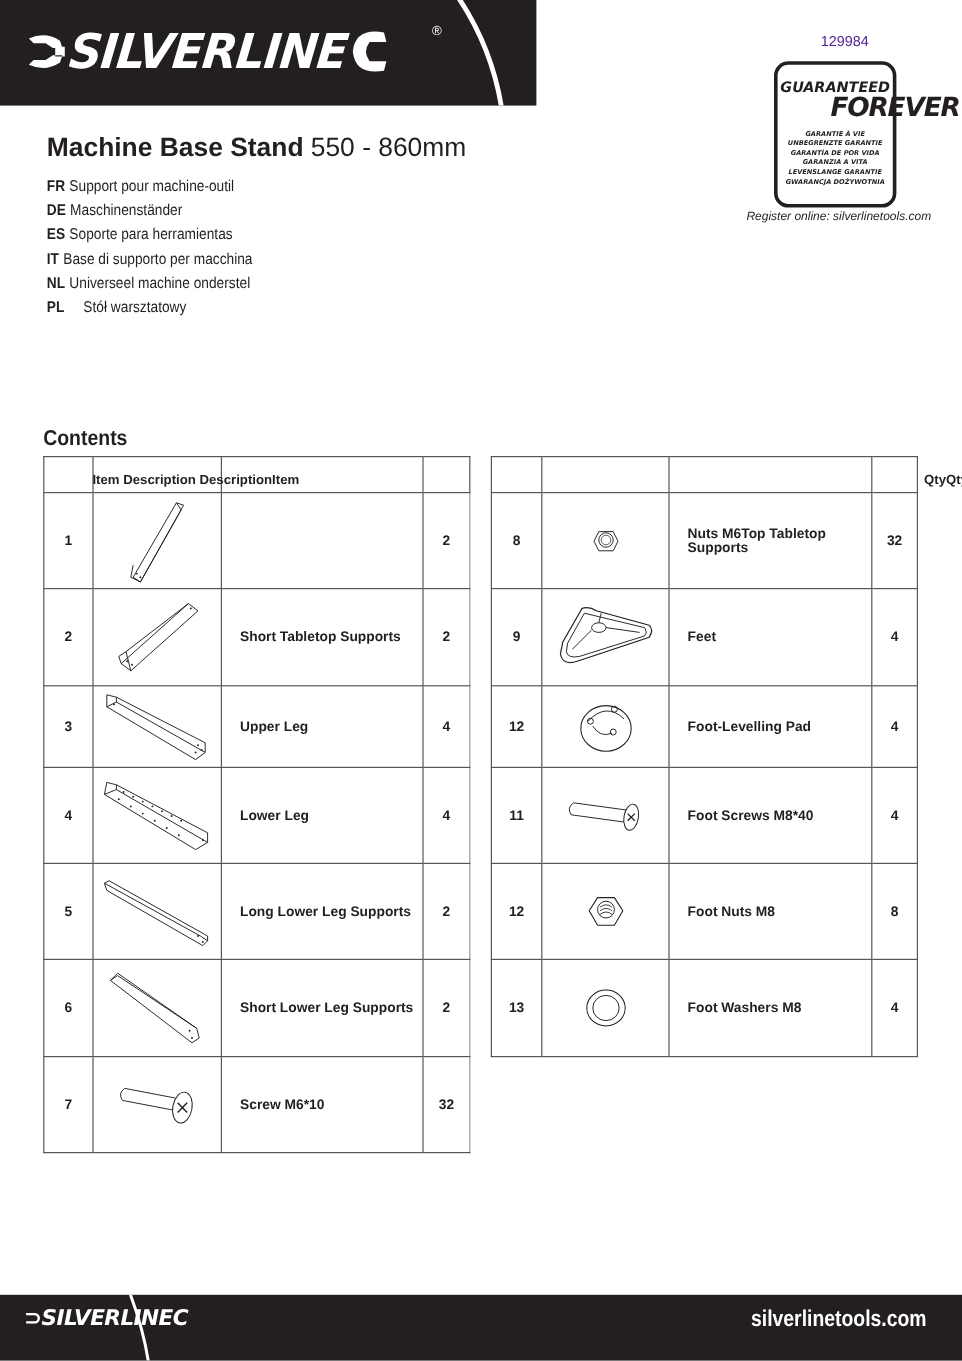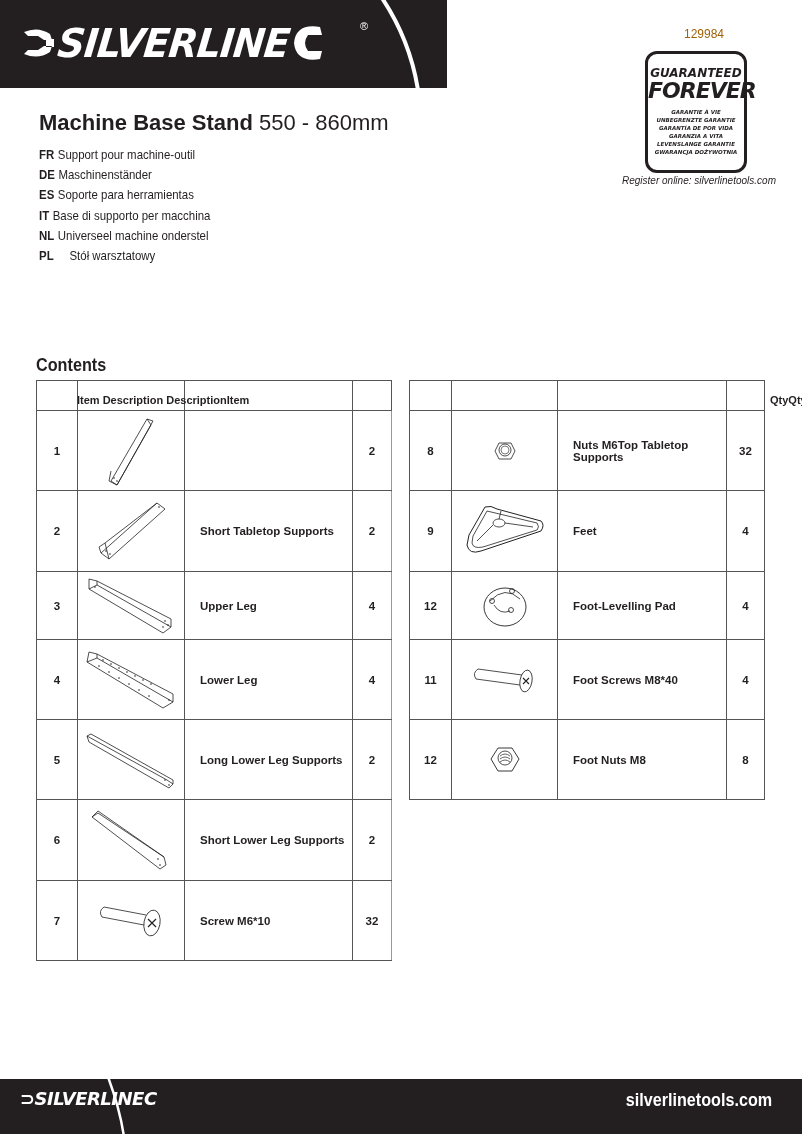--- a/index.html
+++ b/index.html
@@ -6,24 +6,24 @@
   html, body { width: 802px; height: 1134px; background: #ffffff; overflow: hidden; }
   body { position: relative; font-family: "Liberation Sans", sans-serif; color: #231f20; }
 
   
   .hdr { position: absolute; left: 0; top: 0; width: 447px; height: 88px; background: #231f20; overflow: hidden; }
   .hdr-arc { position: absolute; left: 0; top: 0; }
   .logo { position: absolute; left: 22px; top: 18px; height: 50px; display: flex; align-items: center; }
   .logo-text { font-family: "DejaVu Sans", sans-serif; font-weight: bold; font-style: italic; color: #fff; font-size: 38px; letter-spacing: -1px; transform: skewX(-6deg) scaleY(1.05); }
   .logo-reg { position: absolute; color: #fff; font-size: 11px; }
 
-  .code { position: absolute; left: 684px; top: 27px; font-size: 12px; color: #a16207; }
+  .code { position: absolute; left: 684px; top: 27px; font-size: 12px; color: #4c1d95; }
   .guar { position: absolute; left: 645px; top: 51px; width: 102px; height: 122px; border: 3px solid #231f20; border-radius: 12px; text-align: center; padding-top: 12px; }
   .guar .g1 { font-family: "DejaVu Sans", sans-serif; font-weight: bold; font-style: italic; font-size: 12px; letter-spacing: 0px; }
-  .guar .g2 { font-family: "DejaVu Sans", sans-serif; font-weight: bold; font-style: italic; font-size: 22px; letter-spacing: -1px; line-height: 22px; }
+  .guar .g2 { font-family: "DejaVu Sans", sans-serif; font-weight: bold; font-style: italic; font-size: 22px; letter-spacing: -1px; line-height: 22px; margin-left: 44px; }
   .guar .gl { font-family: "DejaVu Sans", sans-serif; font-weight: bold; font-style: italic; font-size: 5.5px; line-height: 8px; }
   .register { position: absolute; left: 622px; top: 175px; font-size: 10px; font-style: italic; }
 
   .title { position: absolute; left: 39px; top: 110px; font-size: 22px; white-space: nowrap; }
   .title b { font-weight: bold; }
   .title .dim { font-weight: normal; margin-left: 6px; }
   .langs { position: absolute; left: 39px; top: 145px; }
   .lang { font-size: 13px; height: 20.2px; line-height: 20px; white-space: nowrap; transform: scaleX(0.88); transform-origin: left; }
   .lang b { font-weight: bold; margin-right: 4px; }
   .lang .pl-gap { display: inline-block; width: 14px; }
@@ -286,20 +286,31 @@
     <td>
           <svg class="pic" width="32" height="30">
             <path d="M9 3 L23 3 L30 14 L23 26 L9 26 L2 14 Z" stroke="#222" fill="none" stroke-width="0.9"></path>
             <circle cx="16" cy="13" r="7" stroke="#222" fill="none" stroke-width="0.8"></circle>
             <path d="M11 11 Q16 7 21 11 M11 14 Q16 10 21 14 M11 17 Q16 13 21 17" stroke="#222" fill="none" stroke-width="0.7"></path>
           </svg>
         </td>
     <td class="desc">Foot Nuts M8</td>
     <td class="qty">8</td>
   </tr>
+  <tr style="height:81px">
+    <td class="num">13</td>
+    <td>
+          <svg class="pic" width="36" height="36">
+            <ellipse cx="18" cy="18" rx="16" ry="15" stroke="#222" fill="none" stroke-width="0.9"></ellipse>
+            <ellipse cx="18" cy="18" rx="11" ry="10.5" stroke="#222" fill="none" stroke-width="0.8"></ellipse>
+          </svg>
+        </td>
+    <td class="desc">Foot Washers M8</td>
+    <td class="qty">4</td>
+  </tr>
 </tbody>
   </table>
 <div class="hdr-text" style="left:738px; top:394px;">QtyQty</div>
 
 <div class="ftr">
   <svg width="802" height="55" style="position:absolute;left:0;top:0">
     <path d="M108 -2 Q 120 30 124 58" stroke="#fff" stroke-width="2.5" fill="none"></path>
   </svg>
   <div class="ftr-logo">⊃<span>SILVERLINE</span>C</div>
   <div class="ftr-url">silverlinetools.com</div>

